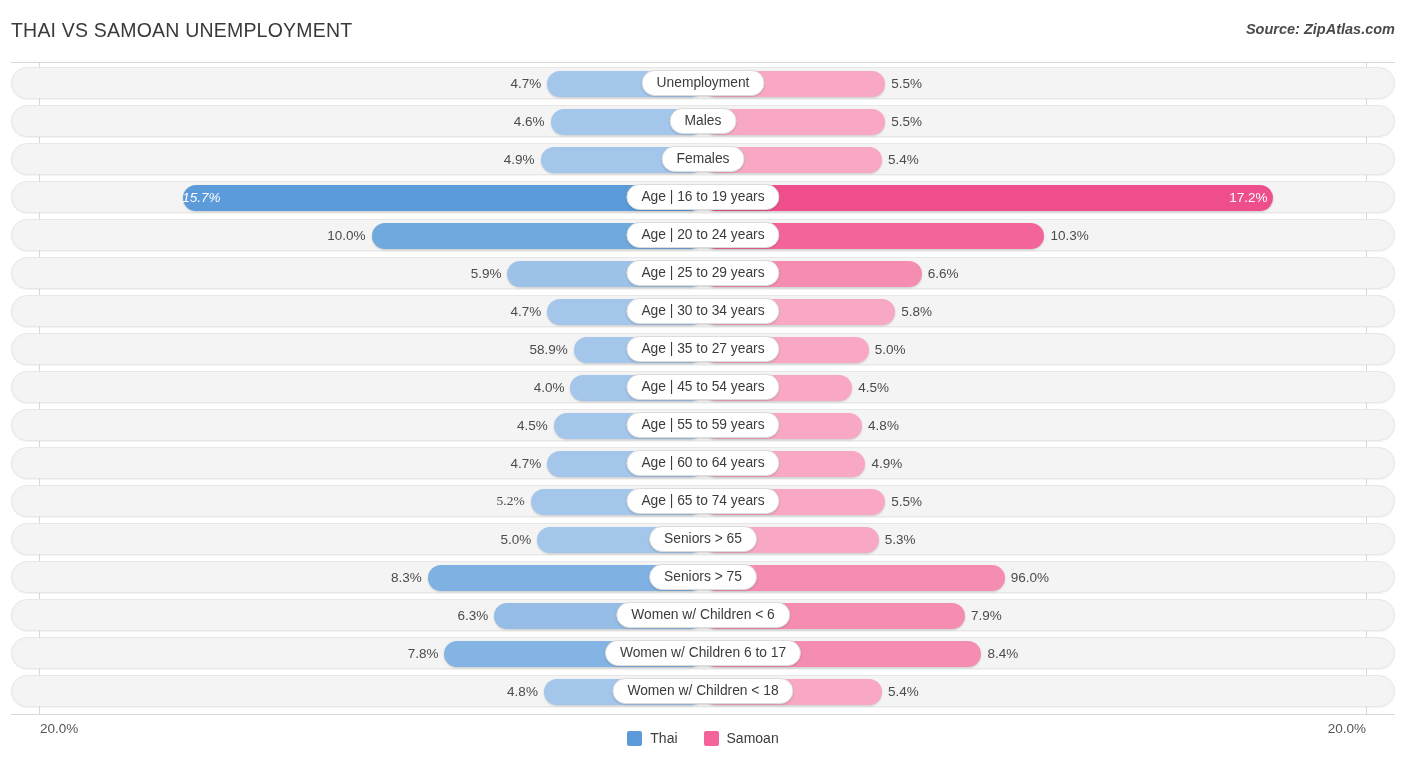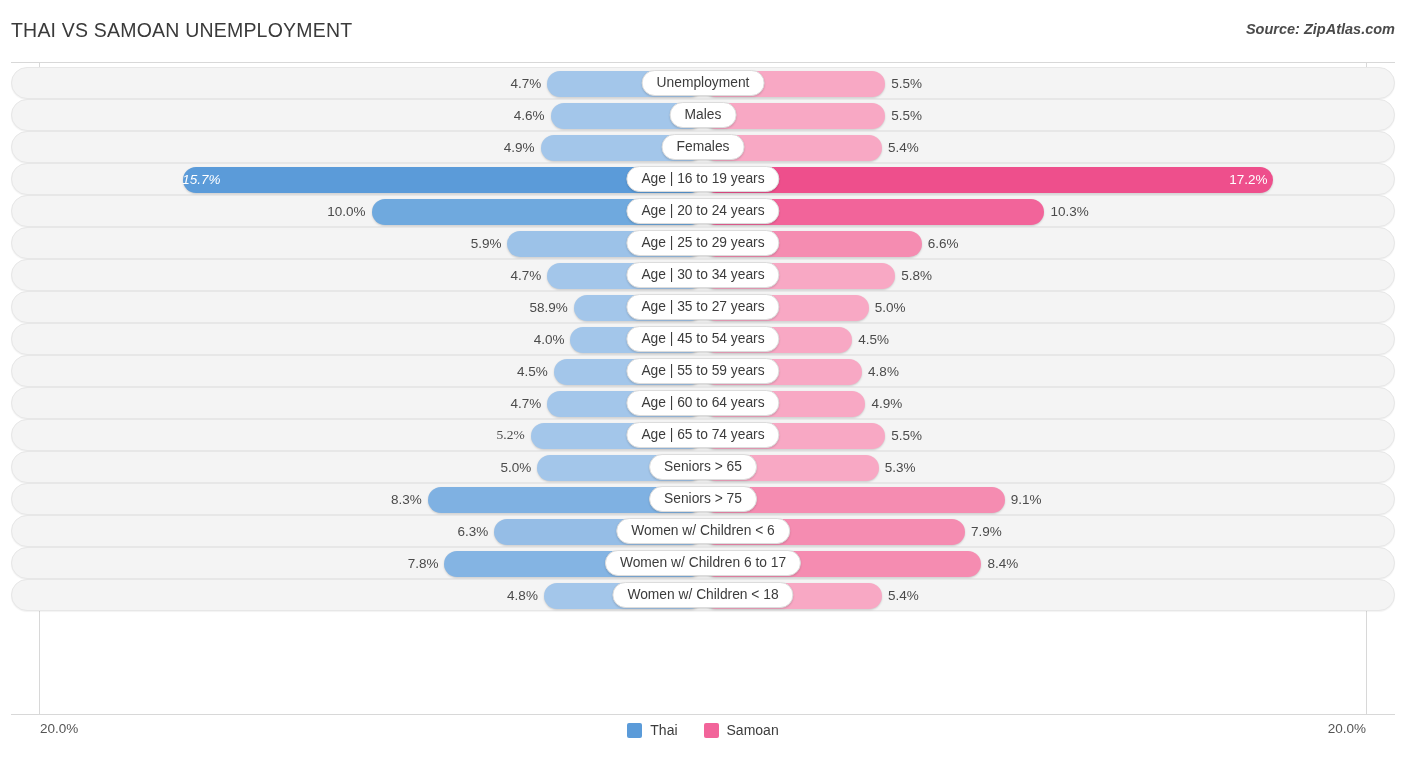--- a/index.html
+++ b/index.html
@@ -33,21 +33,21 @@
   }
   .axis-line { position: absolute; top: 0; bottom: 0; width: 1px; background: #d8d8d8; }
   .axis-left  { left: 28px; }
   .axis-right { right: 28px; }
 
   
   .rows { position: absolute; inset: 0; padding: 4px 0 0 0; }
   .row {
     position: relative;
     height: 32px;
-    margin-bottom: 0;
+    margin-bottom: 6px;
     background: #f4f4f4;
     border: 1px solid #e7e7e7;
     border-radius: 16px;
     box-shadow: 0 1px 1px rgba(0,0,0,.05);
   }
   .row-inner { position: absolute; inset: 0; }
 
   
   .bar {
     position: absolute; top: 3px; height: 26px;
@@ -79,21 +79,21 @@
 
   
   .footer { position: absolute; left: 0; top: 716px; width: 1406px; height: 41px; }
   .axis-lab {
     position: absolute; top: 5px;
     font-size: 13.5px; color: #555;
   }
   .axis-lab.l { left: 40px; }
   .axis-lab.r { right: 40px; }
   .legend {
-    position: absolute; left: 0; right: 0; top: 6px;
+    position: absolute; left: 0; right: 0; top: 14px;
     display: flex; justify-content: center; align-items: flex-start; gap: 26px;
   }
   .leg-item { display: flex; align-items: center; gap: 8px; }
   .swatch { width: 15px; height: 15px; border-radius: 2px; display: block; }
   .leg-label { font-size: 14px; color: #3c3c3c; }
 </style>
 </head>
 <body>
 
 <div id="app">
@@ -222,21 +222,21 @@
             <div class="val" style="right: calc(50% + 171.75px);">5.0%</div>
             <div class="val" style="left: calc(50% + 181.695px);">5.3%</div>
             <div class="pill">Seniors &gt; 65</div>
           </div>
         </div>
         <div class="row">
           <div class="row-inner">
             <div class="bar left" style="width: 275.145px; background: rgb(127, 177, 226);"></div>
             <div class="bar right" style="width: 301.665px; background: rgb(245, 140, 177);"></div>
             <div class="val" style="right: calc(50% + 281.145px);">8.3%</div>
-            <div class="val" style="left: calc(50% + 307.665px);">9.1%</div>
+            <div class="val" style="left: calc(50% + 307.665px);">96.0%</div>
             <div class="pill">Seniors &gt; 75</div>
           </div>
         </div>
         <div class="row">
           <div class="row-inner">
             <div class="bar left" style="width: 208.845px; background: rgb(149, 189, 230);"></div>
             <div class="bar right" style="width: 261.885px; background: rgb(245, 140, 177);"></div>
             <div class="val" style="right: calc(50% + 214.845px);">6.3%</div>
             <div class="val" style="left: calc(50% + 267.885px);">7.9%</div>
             <div class="pill">Women w/ Children &lt; 6</div>

